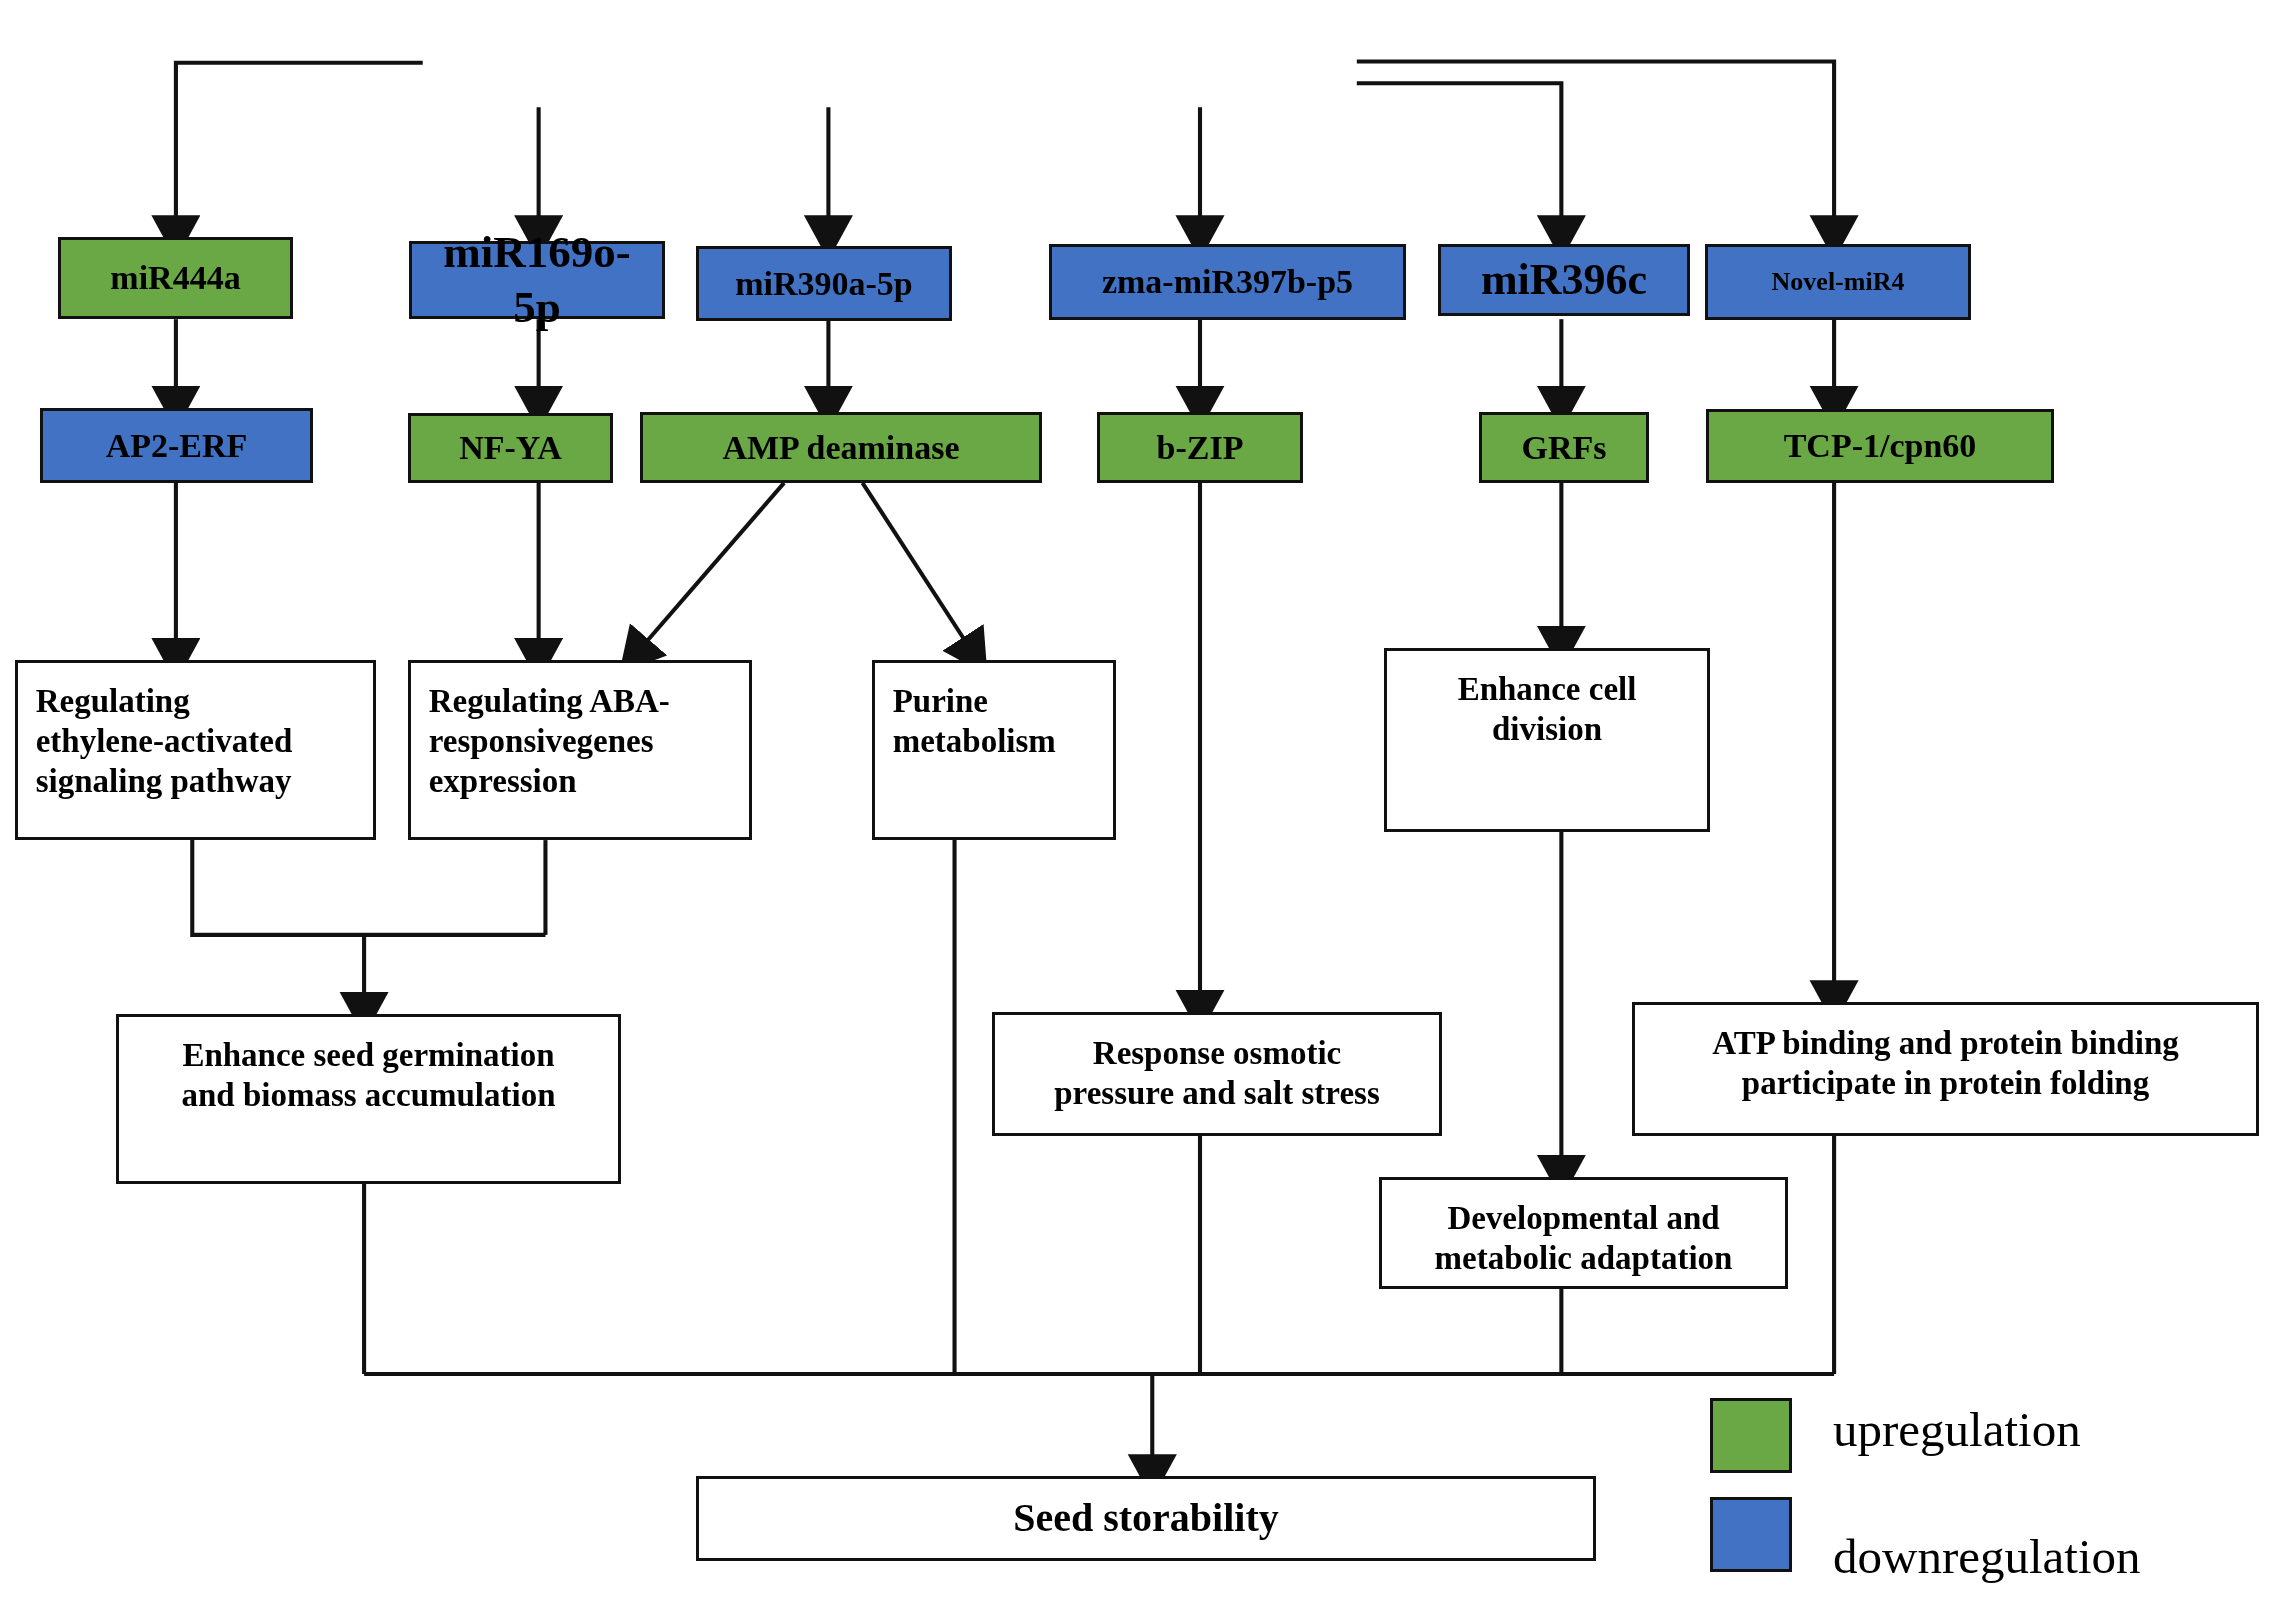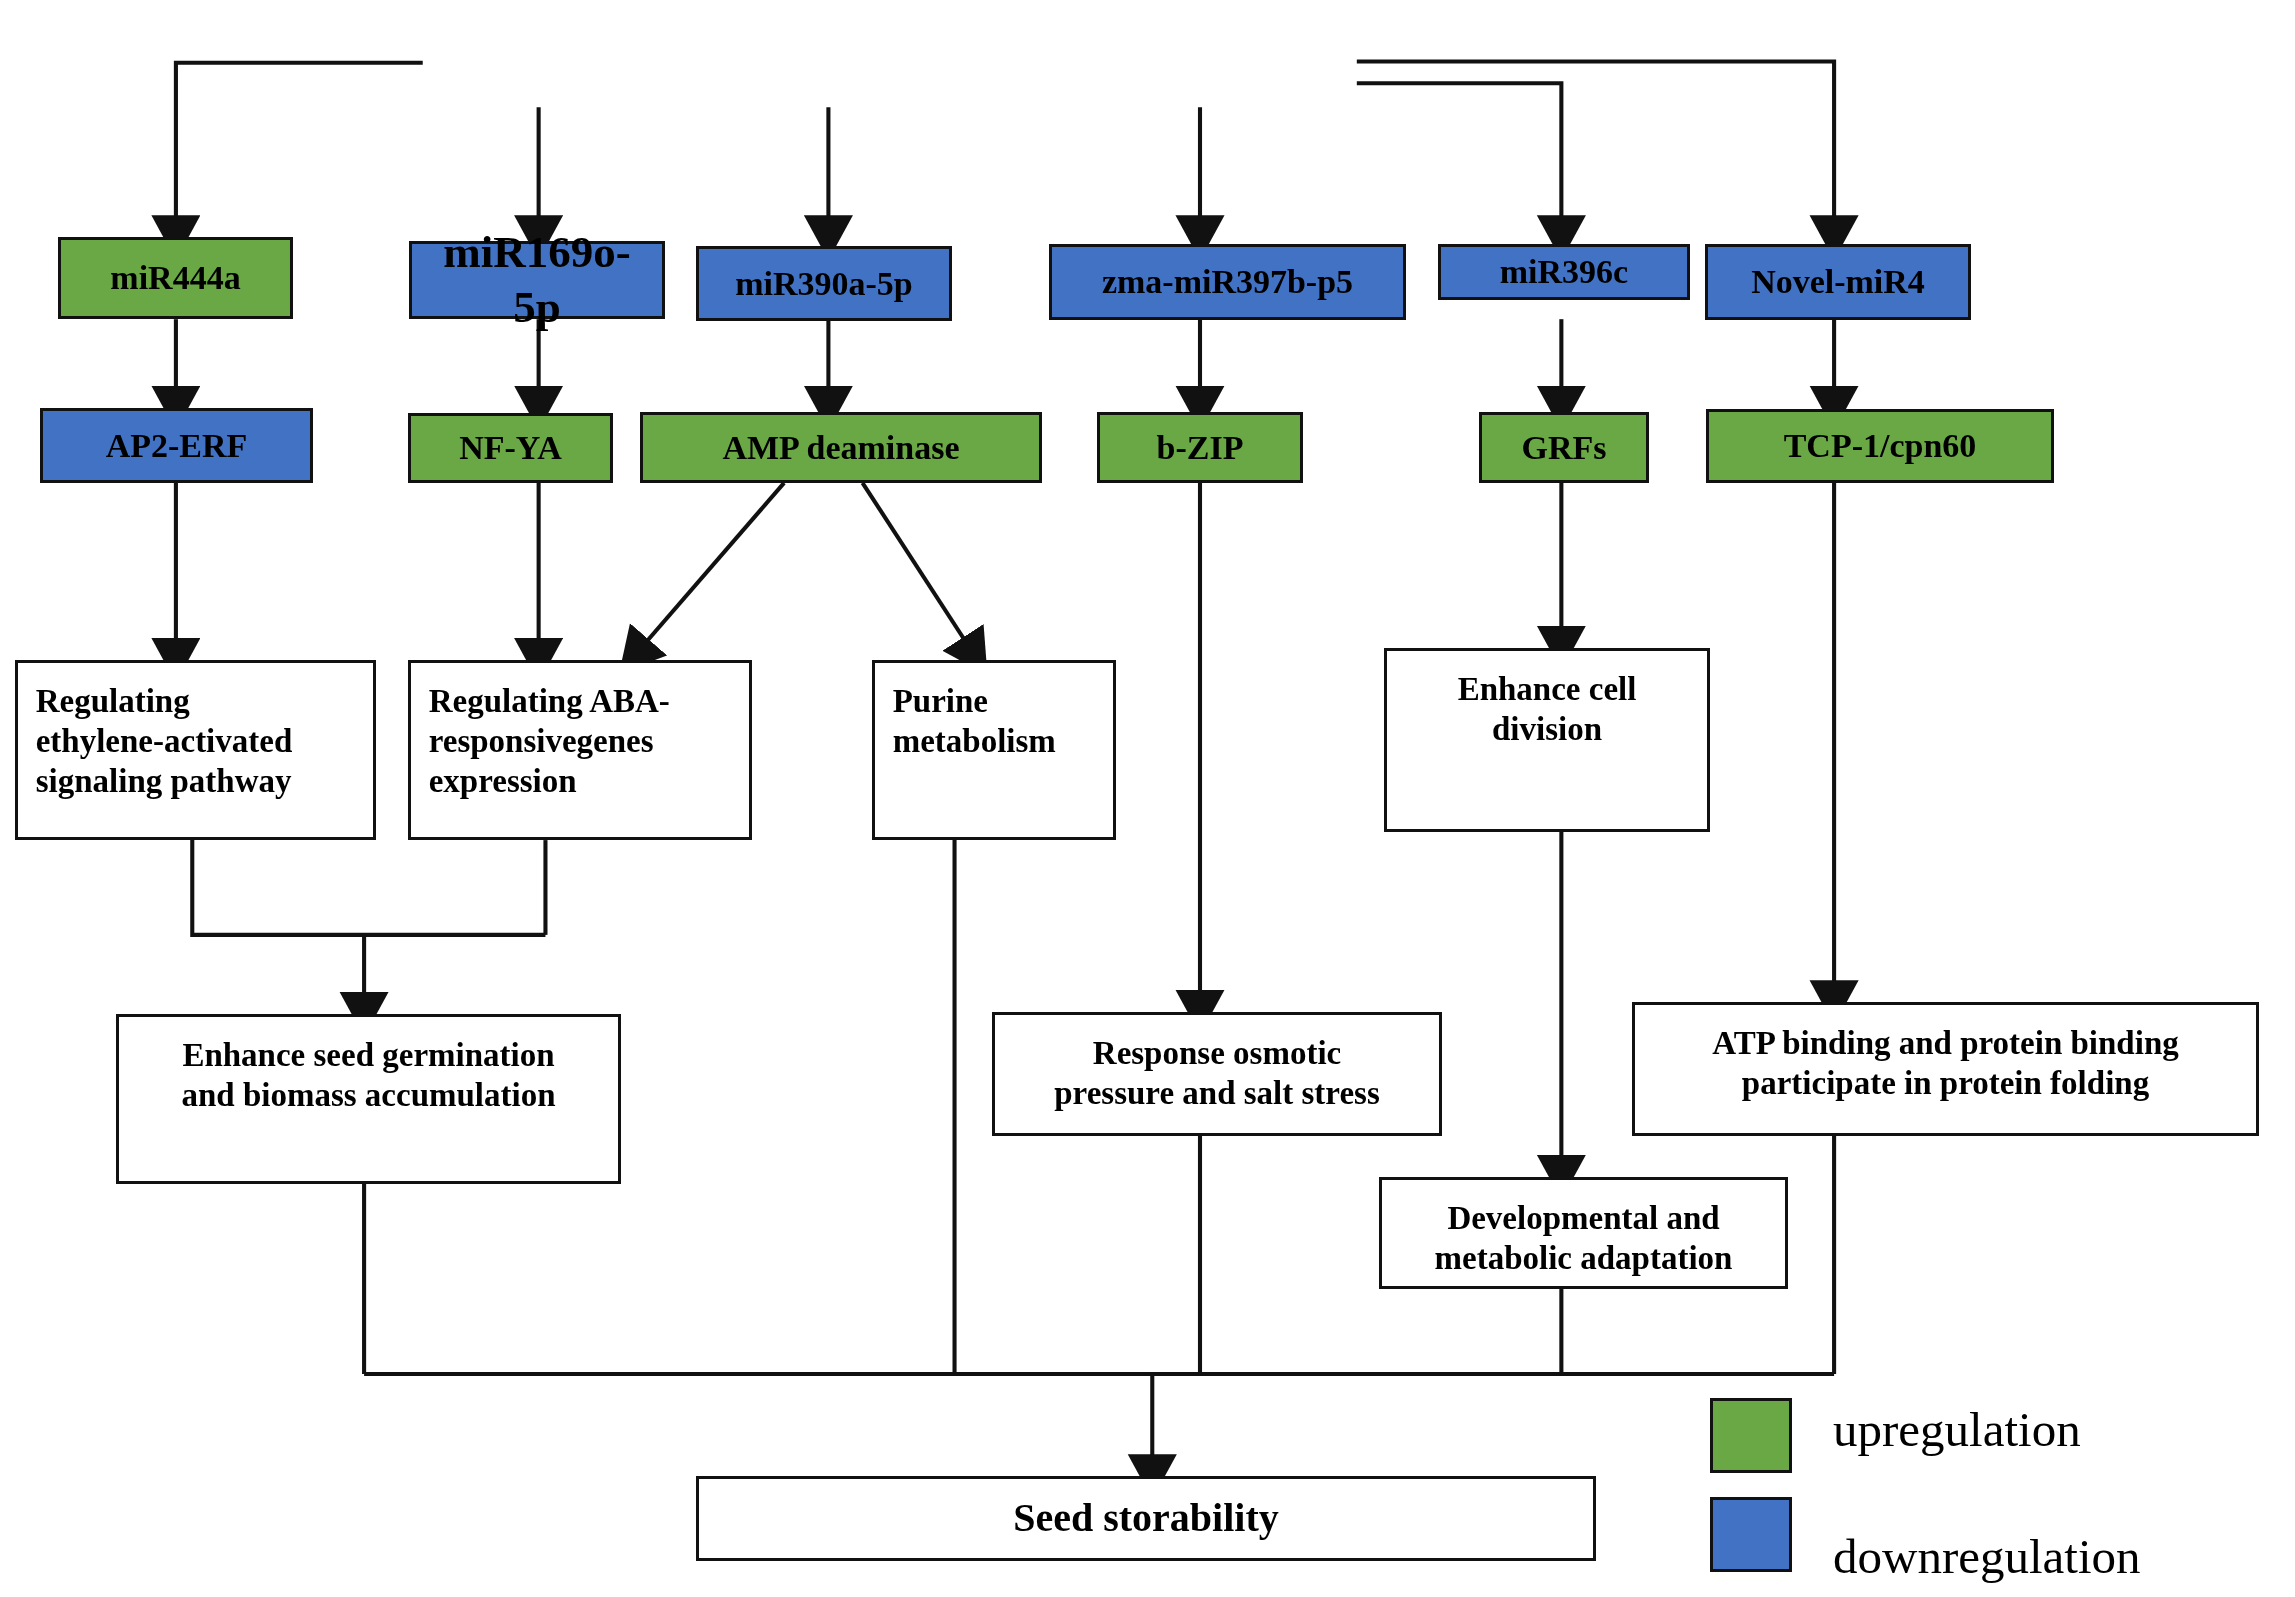--- a/index.html
+++ b/index.html
@@ -117,24 +117,24 @@
   </div>
   <div class="node blue" style="left:409px;top:241px;width:256px;height:78px;font-size:45px;">
     <span class="txt">miR169o-5p</span>
   </div>
   <div class="node blue" style="left:696px;top:246px;width:256px;height:75px;font-size:34px;">
     <span class="txt">miR390a-5p</span>
   </div>
   <div class="node blue" style="left:1049px;top:244px;width:357px;height:76px;font-size:34px;">
     <span class="txt">zma-miR397b-p5</span>
   </div>
-  <div class="node blue" style="left:1438px;top:244px;width:252px;height:56px;font-size:34px;">
+  <div class="node blue" style="left:1438px;top:244px;width:252px;height:72px;font-size:44px;">
     <span class="txt">miR396c</span>
   </div>
-  <div class="node blue" style="left:1705px;top:244px;width:266px;height:76px;font-size:34px;">
+  <div class="node blue" style="left:1705px;top:244px;width:266px;height:76px;font-size:26px;">
     <span class="txt">Novel-miR4</span>
   </div>
 
   <div class="node blue" style="left:40px;top:408px;width:273px;height:75px;font-size:34px;">
     <span class="txt">AP2-ERF</span>
   </div>
   <div class="node green" style="left:408px;top:413px;width:205px;height:70px;font-size:34px;">
     <span class="txt">NF-YA</span>
   </div>
   <div class="node green" style="left:640px;top:412px;width:402px;height:71px;font-size:34px;">

